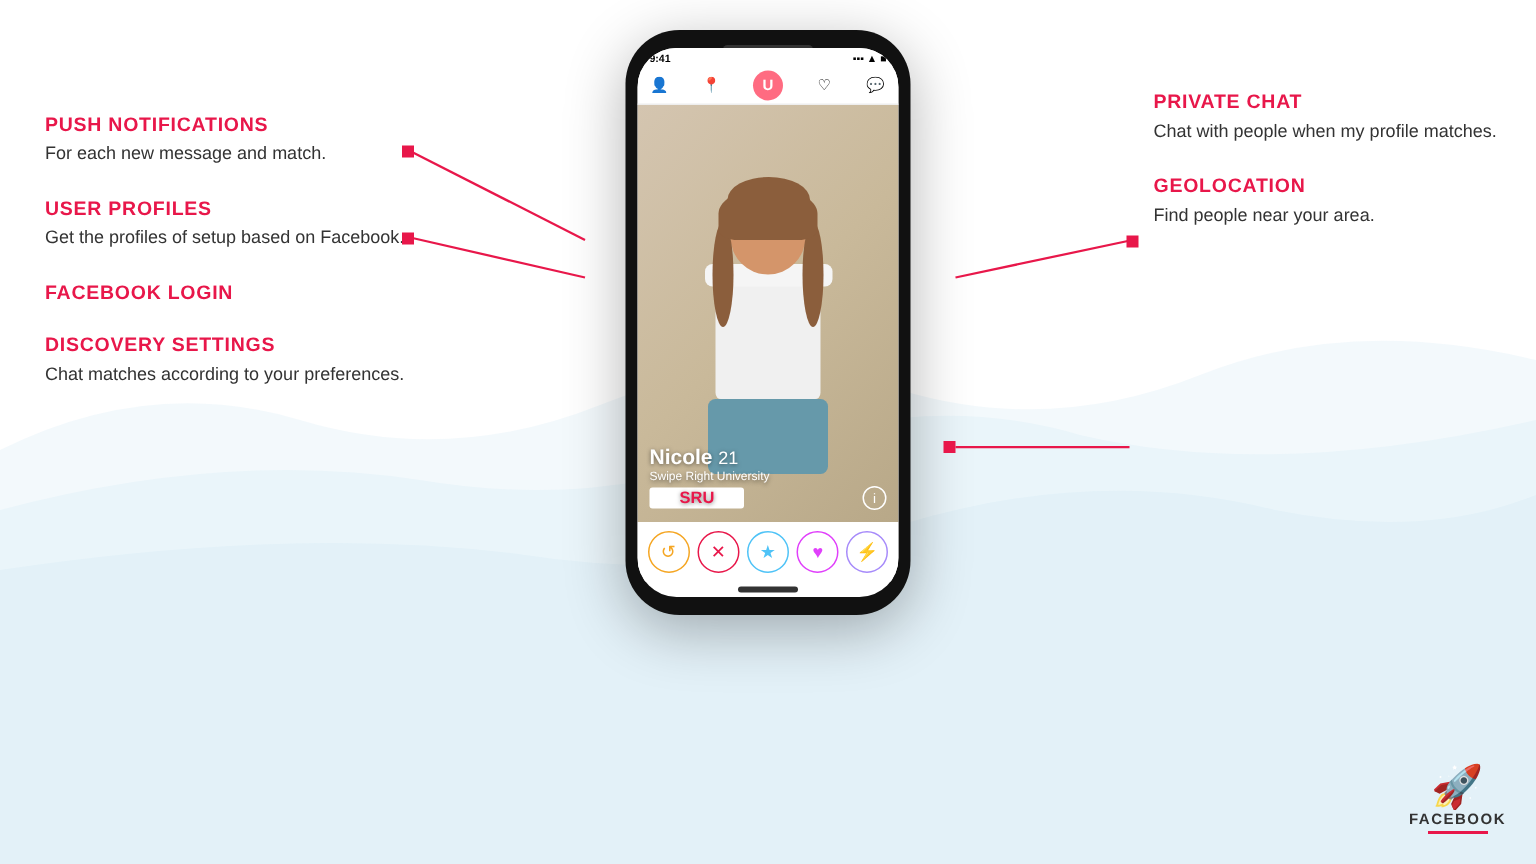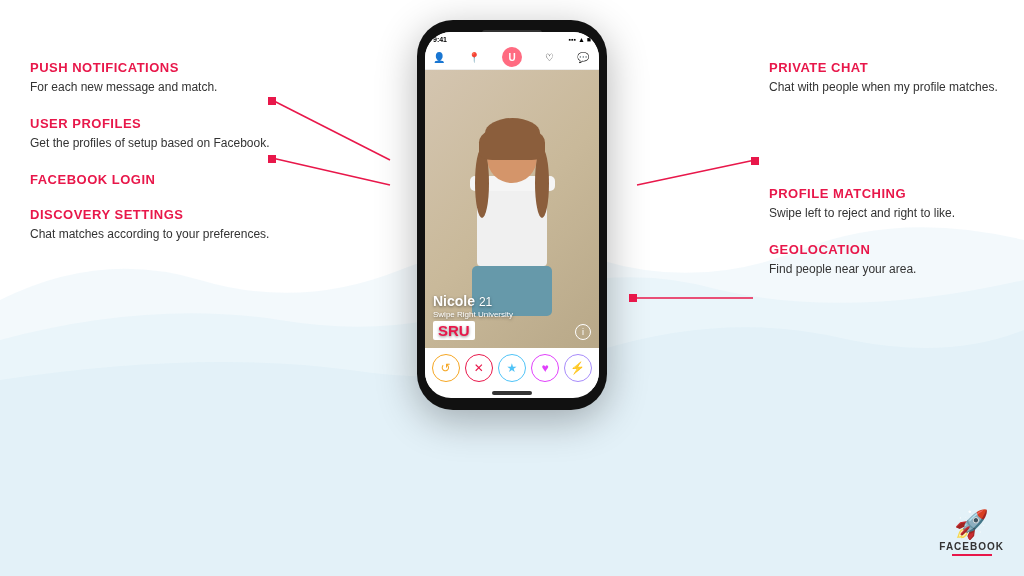--- a/index.html
+++ b/index.html
@@ -42,21 +42,21 @@
       color: #333;
       font-size: 12px;
       line-height: 1.5;
       margin-top: 3px;
     }
 
     
     .left-features {
       position: absolute;
       left: 30px;
-      top: 60px;
+      top: 75px;
       width: 240px;
     }
     .feature-block {
       margin-bottom: 20px;
     }
 
     
     .right-features {
       position: absolute;
       right: 15px;
@@ -160,25 +160,25 @@
     }
     .profile-age {
       font-size: 12px;
       font-weight: normal;
     }
     .profile-uni {
       font-size: 8px;
       margin-top: 1px;
     }
     .profile-sru {
-      font-size: 15px;
+      font-size: 11px;
       font-weight: bold;
       color: #e8174a;
       background: white;
-      padding: 1px 5px;
+      padding: 1px 20px;
       border-radius: 2px;
       display: inline-block;
       margin-top: 2px;
     }
     .profile-info-btn {
       position: absolute;
       bottom: 8px;
       right: 8px;
       width: 16px;
       height: 16px;
@@ -280,24 +280,20 @@
     </div>
   </div>
 
   <div class="right-features">
 
     <div class="feature-block">
       <div class="feature-title">PRIVATE CHAT</div>
       <div class="feature-desc">Chat with people when my profile matches.</div>
     </div>
 
-    <div class="feature-block" style="margin-top: 90px;">
-      <div class="feature-title">PROFILE MATCHING</div>
-      <div class="feature-desc">Swipe left to reject and right to like.</div>
-    </div>
 
     <div class="feature-block" style="margin-top: 20px;">
       <div class="feature-title">GEOLOCATION</div>
       <div class="feature-desc">Find people near your area.</div>
     </div>
   </div>
 
   <svg style="position:absolute;top:0;left:0;width:100%;height:100%;pointer-events:none;z-index:2;">
 
     <line x1="272" y1="100" x2="390" y2="160" stroke="#e8174a" stroke-width="1.5"></line>

